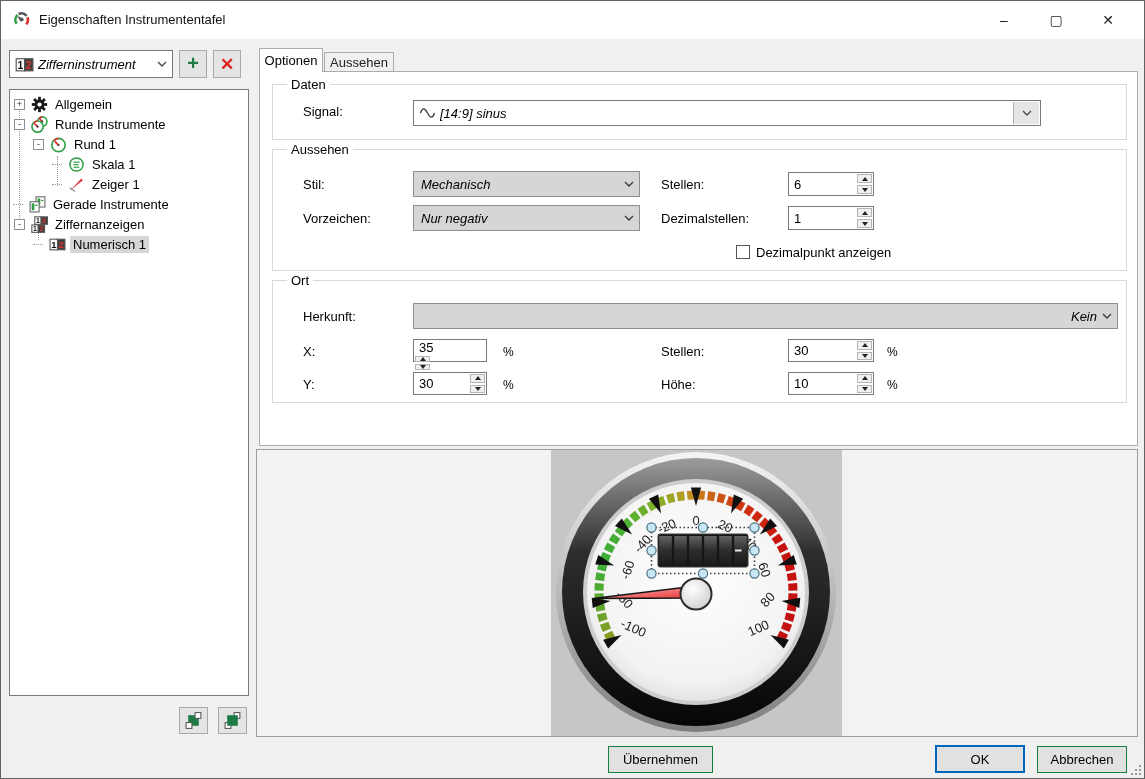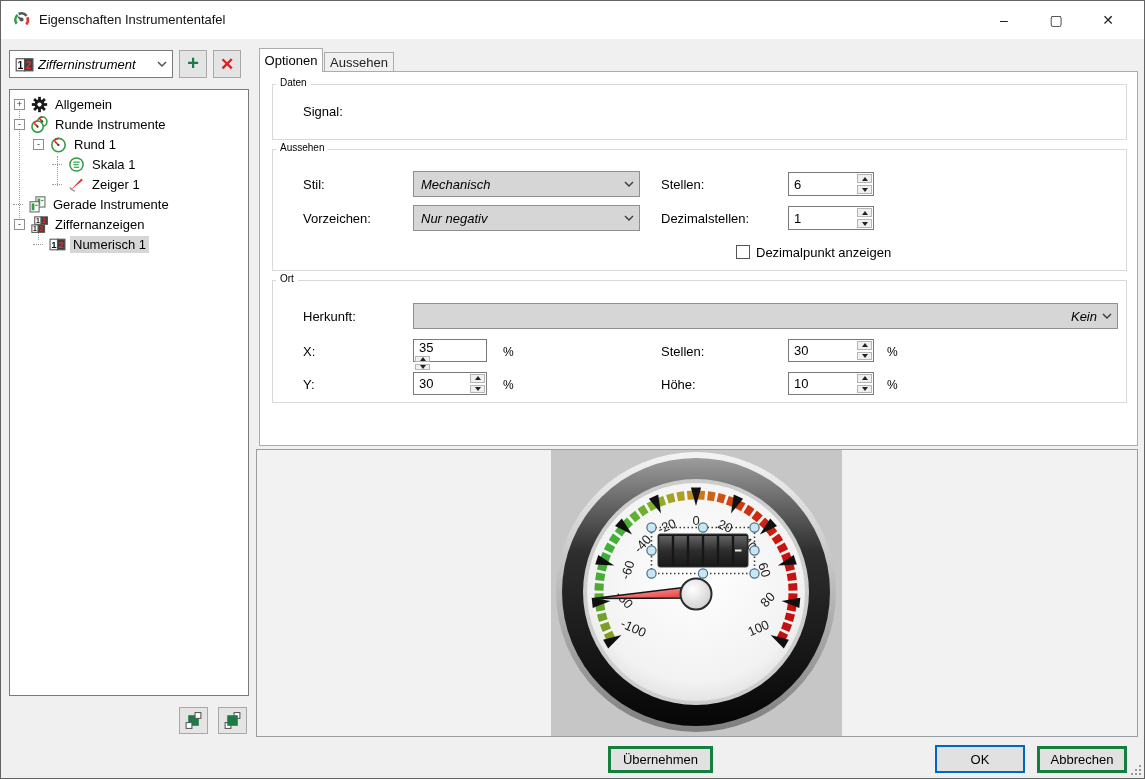--- a/index.html
+++ b/index.html
@@ -34,34 +34,34 @@
   .tree-label { margin-left:4px; padding:1px 3px; font-size:13px; }
   .tree-label.selected { background:#d6d6d6; }
   .tree-vline { position:absolute; border-left:1px dotted #9a9a9a; width:0; }
   .tree-stub { width:10px; border-top:1px dotted #9a9a9a; flex:none; }
   
   .tab { position:absolute; border:1px solid #acacac; border-bottom:none; display:flex; align-items:center; justify-content:center; font-size:13px; }
   .tab.active { background:#fff; z-index:2; }
   .tab.inactive { background:#f0f0f0; color:#222; }
   .tab-panel { position:absolute; left:258px; top:70px; width:879px; height:375px; background:#fff; border:1px solid #acacac; }
   .gb { position:absolute; border:1px solid #d9d9d9; }
-  .gb-title { position:absolute; top:-8px; left:3px; background:#fff; padding:0 4px; font-size:10px; }
+  .gb-title { position:absolute; top:-8px; left:14px; background:#fff; padding:0 4px; font-size:13px; }
   .lbl { position:absolute; font-size:13px; line-height:16px; }
   .spinner { position:absolute; background:#fff; border:1px solid #7a7a7a; display:flex; }
   .spin-input { flex:1; border:none; outline:none; font-family:"Liberation Sans",sans-serif; font-size:13px; padding-left:5px; min-width:0; background:transparent; }
   .spin-btns { width:17px; display:flex; flex-direction:column; }
   .spin-cell { flex:1; margin:1px 1px; border:1px solid #b5b5b5; background:#f0f0f0; display:flex; align-items:center; justify-content:center; }
   .tri-up { width:0; height:0; border-left:3px solid transparent; border-right:3px solid transparent; border-bottom:4px solid #222; }
   .tri-dn { width:0; height:0; border-left:3px solid transparent; border-right:3px solid transparent; border-top:4px solid #222; }
   .checkbox { position:absolute; width:14px; height:14px; background:#fff; border:1px solid #555; }
   
   .preview-panel { position:absolute; left:255px; top:448px; width:882px; height:288px; background:#f2f2f2; border:1px solid #9a9da1; }
   .preview-canvas { position:absolute; left:294px; top:0; width:291px; height:286px; background:#c6c6c6; }
   
-  .btn { position:absolute; background:#e1e1e1; border:3px solid #15803d; display:flex; align-items:center; justify-content:center; font-size:13px; font-family:"Liberation Sans",sans-serif; }
+  .btn { position:absolute; background:#e1e1e1; border:1px solid #15803d; display:flex; align-items:center; justify-content:center; font-size:13px; font-family:"Liberation Sans",sans-serif; }
   .btn.default { border:2px solid #0067c0; }
   .resize-grip { position:absolute; right:3px; bottom:3px; width:10px; height:10px; }
   .resize-grip::after { content:""; position:absolute; right:0; bottom:0; width:2px; height:2px; background:#999;
     box-shadow: -4px 0 #999, -8px 0 #999, 0 -4px #999, -4px -4px #999, 0 -8px #999; }
 </style>
 </head>
 <body>
 
 <div class="window">
 
@@ -240,20 +240,33 @@
   </div>
   <div class="tab inactive" style="left:323px;top:51px;width:70px;height:20px;">
     <span>Aussehen</span>
   </div>
 
   <div class="tab-panel">
 
     <div class="gb" style="left:12px;top:12px;width:855px;height:56px;">
       <span class="gb-title">Daten</span>
       <span class="lbl" style="left:30px;top:19px;">Signal:</span>
+      <div class="combo editable" style="left:140px;top:15px;width:628px;height:26px;">
+        <span class="combo-icon">
+          <svg width="17" height="12" viewBox="0 0 17 12">
+              <path d="M1.5 6 C 3.5 0.5, 5.5 0.5, 8.5 6 S 13.5 11.5, 15.5 6" stroke="#333" stroke-width="1.3" fill="none"></path>
+            </svg>
+        </span>
+        <span class="combo-text">[14:9] sinus</span>
+        <span class="combo-arrow">
+          <svg width="10" height="6" viewBox="0 0 10 6">
+              <polyline points="1,1 5,5 9,1" fill="none" stroke="#4a4a4a" stroke-width="1.4"></polyline>
+            </svg>
+        </span>
+      </div>
     </div>
 
     <div class="gb" style="left:12px;top:77px;width:855px;height:122px;">
       <span class="gb-title">Aussehen</span>
 
       <span class="lbl" style="left:30px;top:27px;">Stil:</span>
       <div class="combo gray" style="left:140px;top:21px;width:227px;height:26px;">
         <span class="combo-text">Mechanisch</span>
         <span class="combo-arrow">
           <svg width="10" height="6" viewBox="0 0 10 6">

